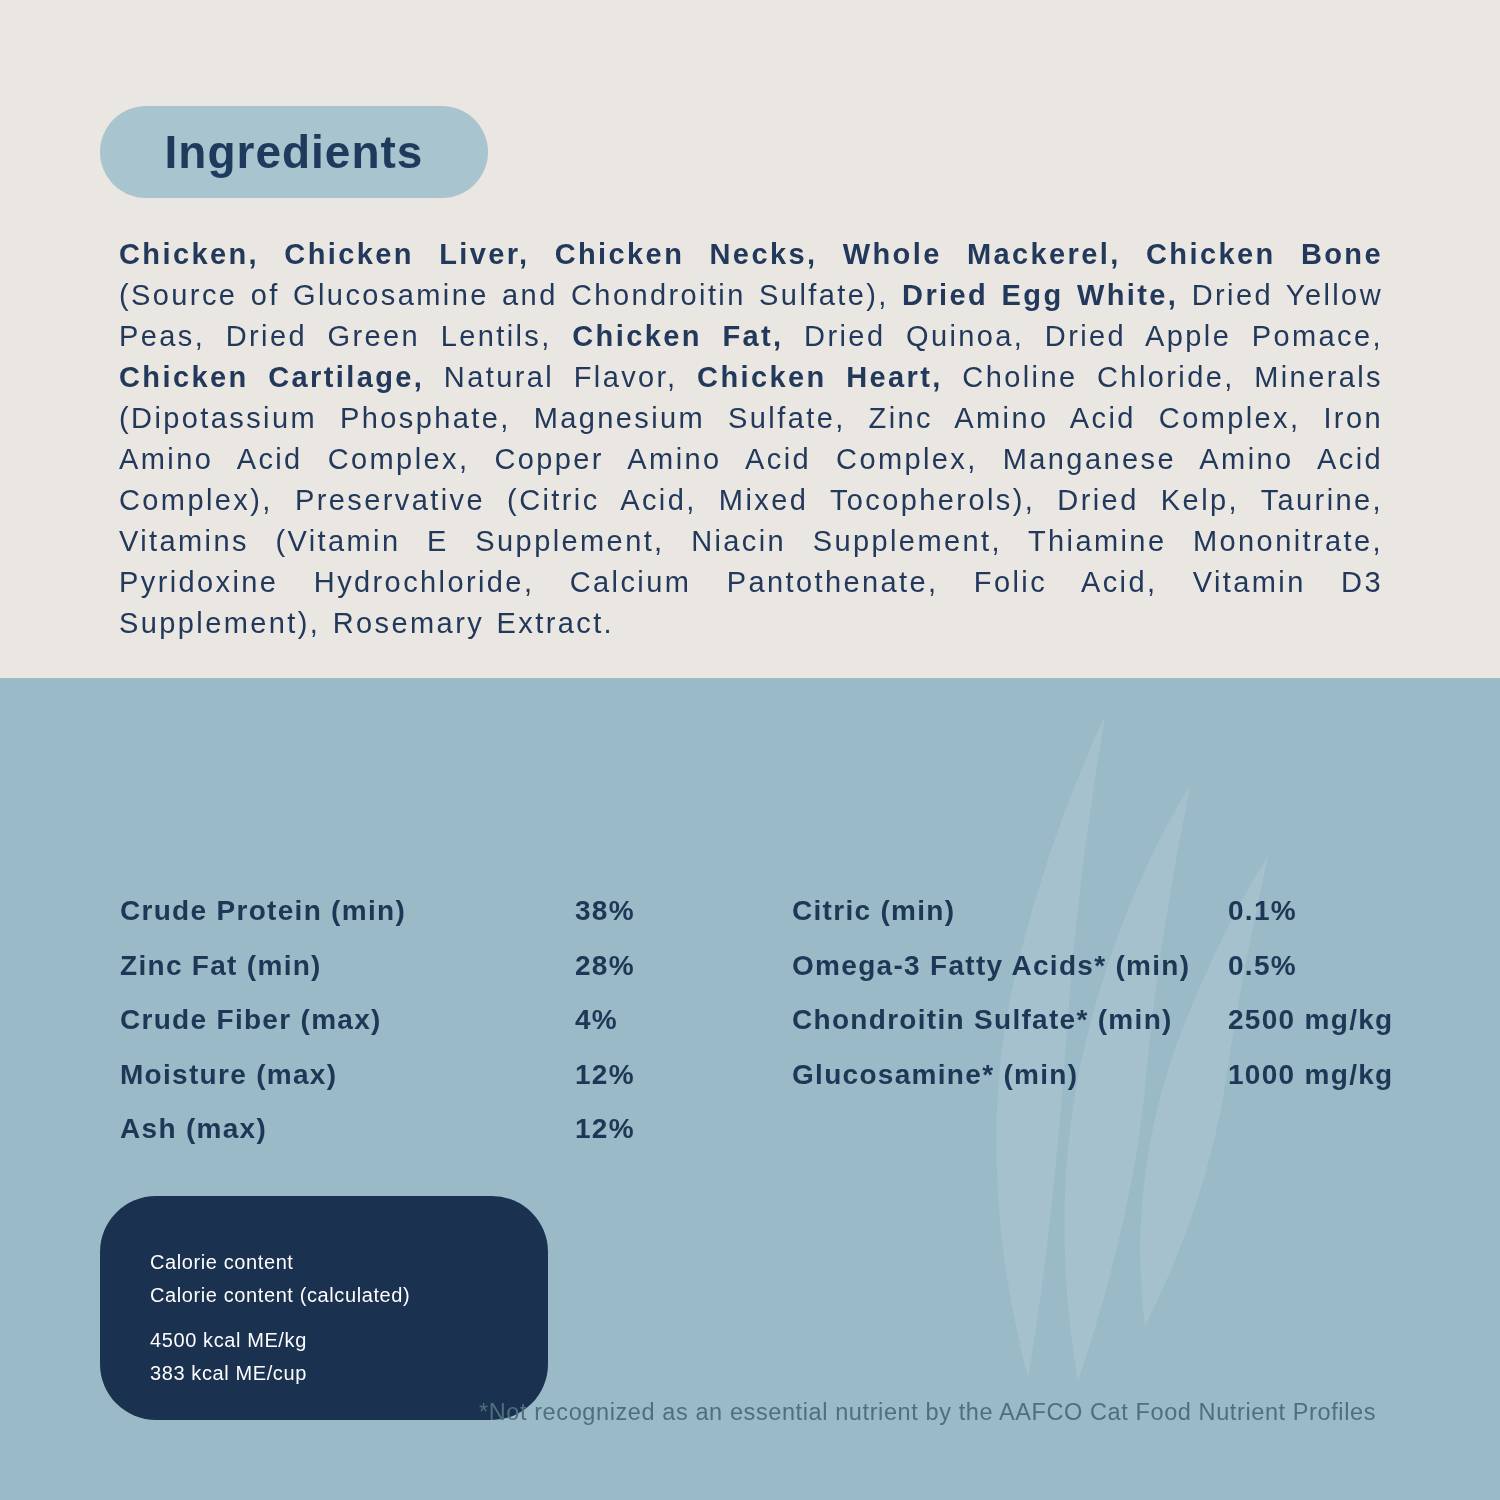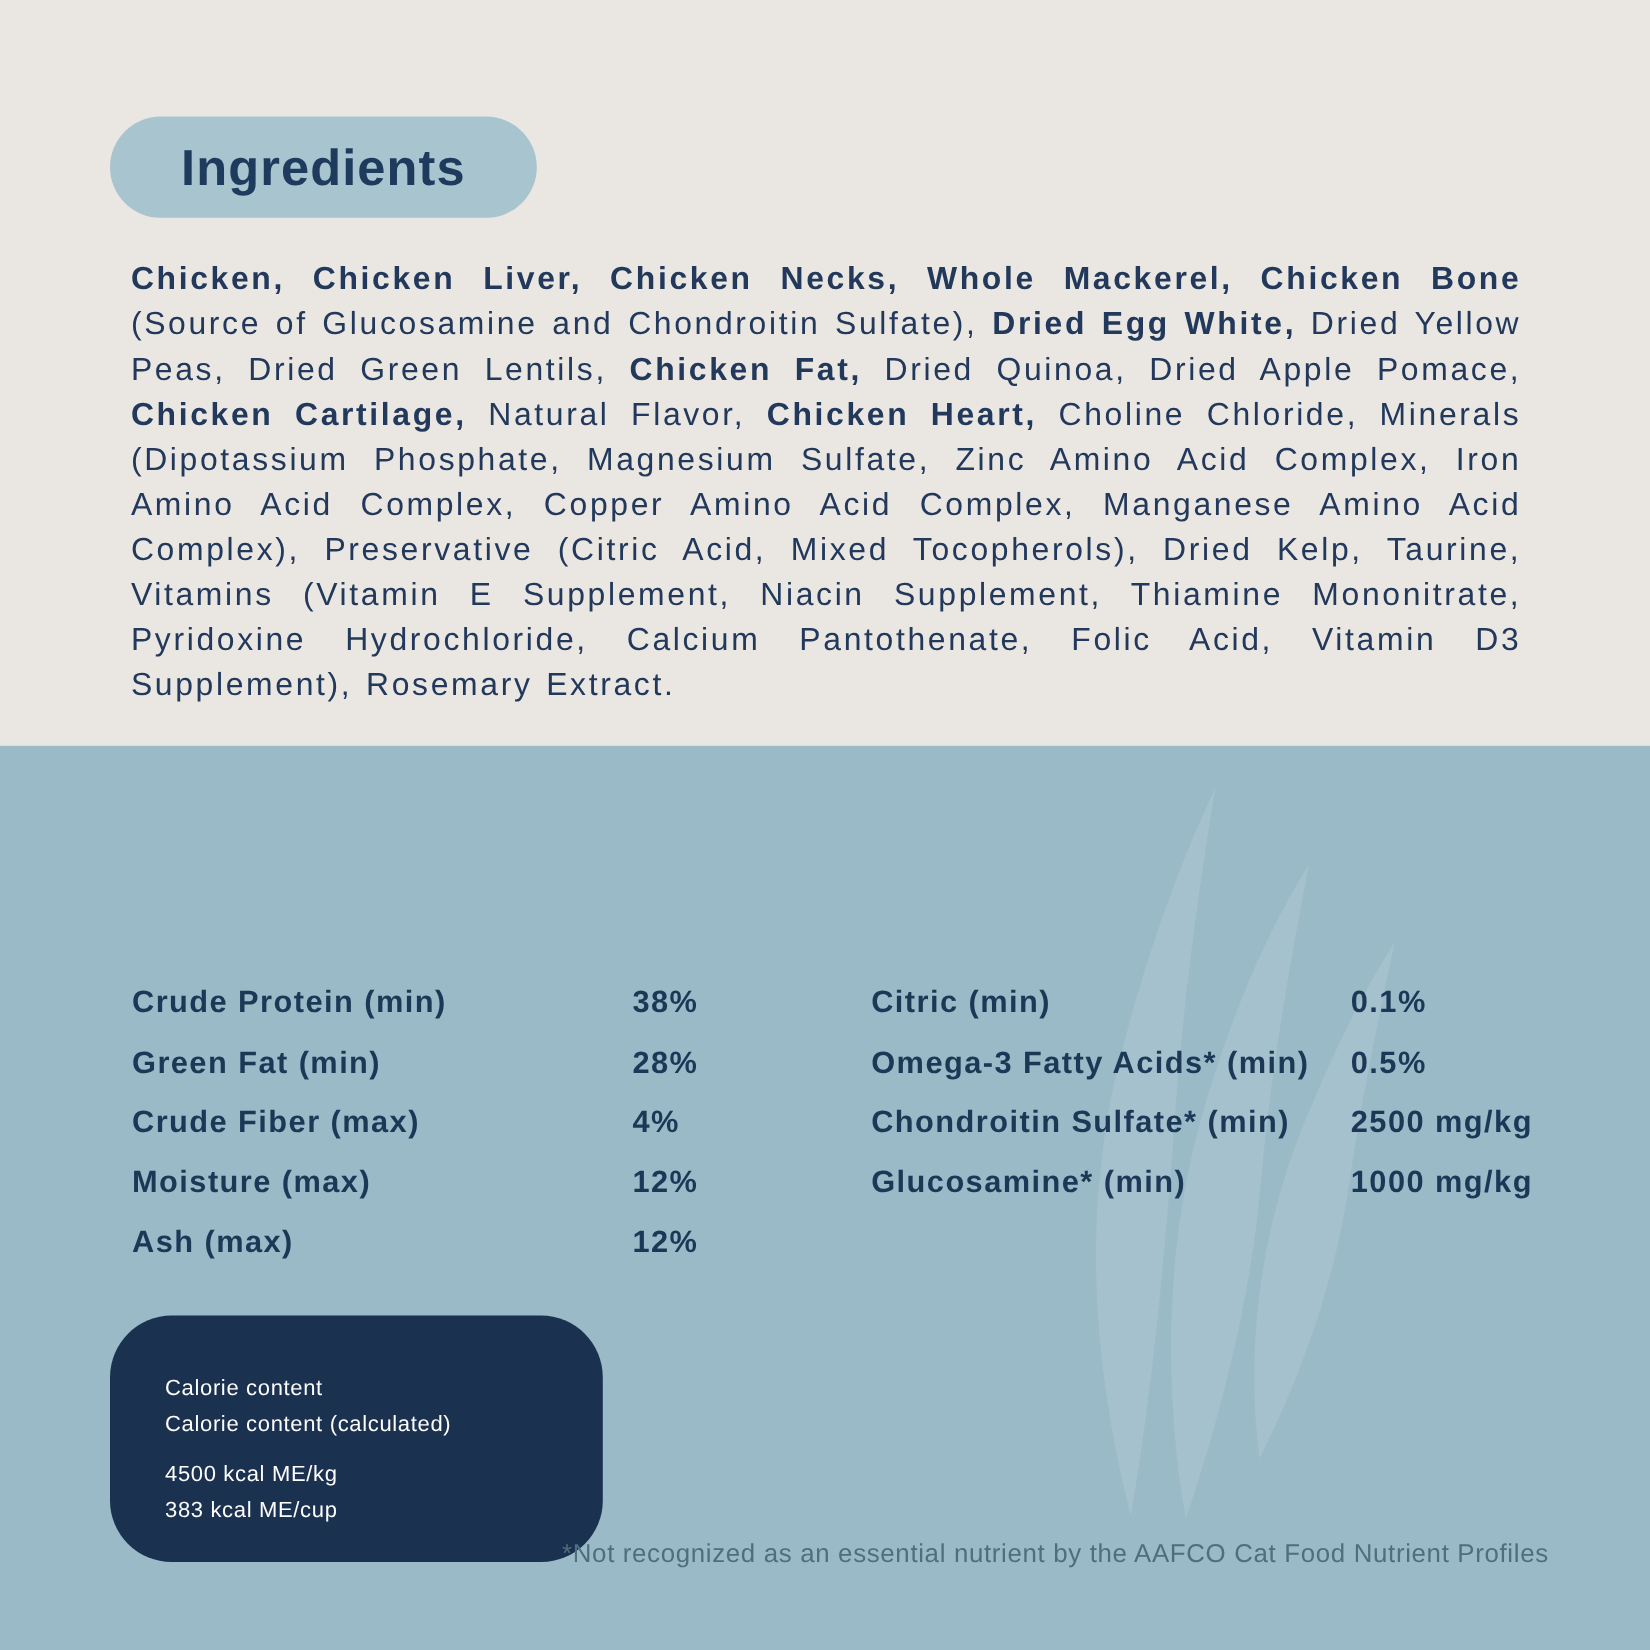--- a/index.html
+++ b/index.html
@@ -68,21 +68,21 @@
 
   .calorie-box{
     position:absolute;left:100px;top:518px;width:448px;height:224px;
     border-radius:56px;background:var(--navy);
     color:#FDFDFD;font-size:20px;line-height:33px;letter-spacing:0.6px;
     padding:50px 20px 0 50px;
   }
   .calorie-values{margin-top:12px;}
 
   .footnote{
-    position:absolute;right:92px;top:721px;left:0;
+    position:absolute;right:124px;top:721px;left:0;
     text-align:right;font-size:23.5px;letter-spacing:0.6px;
     color:var(--footnote-text);
   }
 </style>
 </head>
 <body>
 
 <div class="canvas">
 
   <section class="top-section">
@@ -100,21 +100,21 @@
       <path d="M1145 648 C 1132 548, 1146 445, 1182 352 C 1208 287, 1237 227, 1268 178 C 1250 262, 1236 332, 1226 402 C 1212 492, 1183 572, 1145 648 Z"></path>
     </svg>
 
 
     <div class="analysis-col col-left" id="col-left">
         <div class="row">
           <span>Crude Protein (min)</span>
           <span>38%</span>
         </div>
         <div class="row">
-          <span>Green Fat (min)</span>
+          <span>Zinc Fat (min)</span>
           <span>28%</span>
         </div>
         <div class="row">
           <span>Crude Fiber (max)</span>
           <span>4%</span>
         </div>
         <div class="row">
           <span>Moisture (max)</span>
           <span>12%</span>
         </div>

